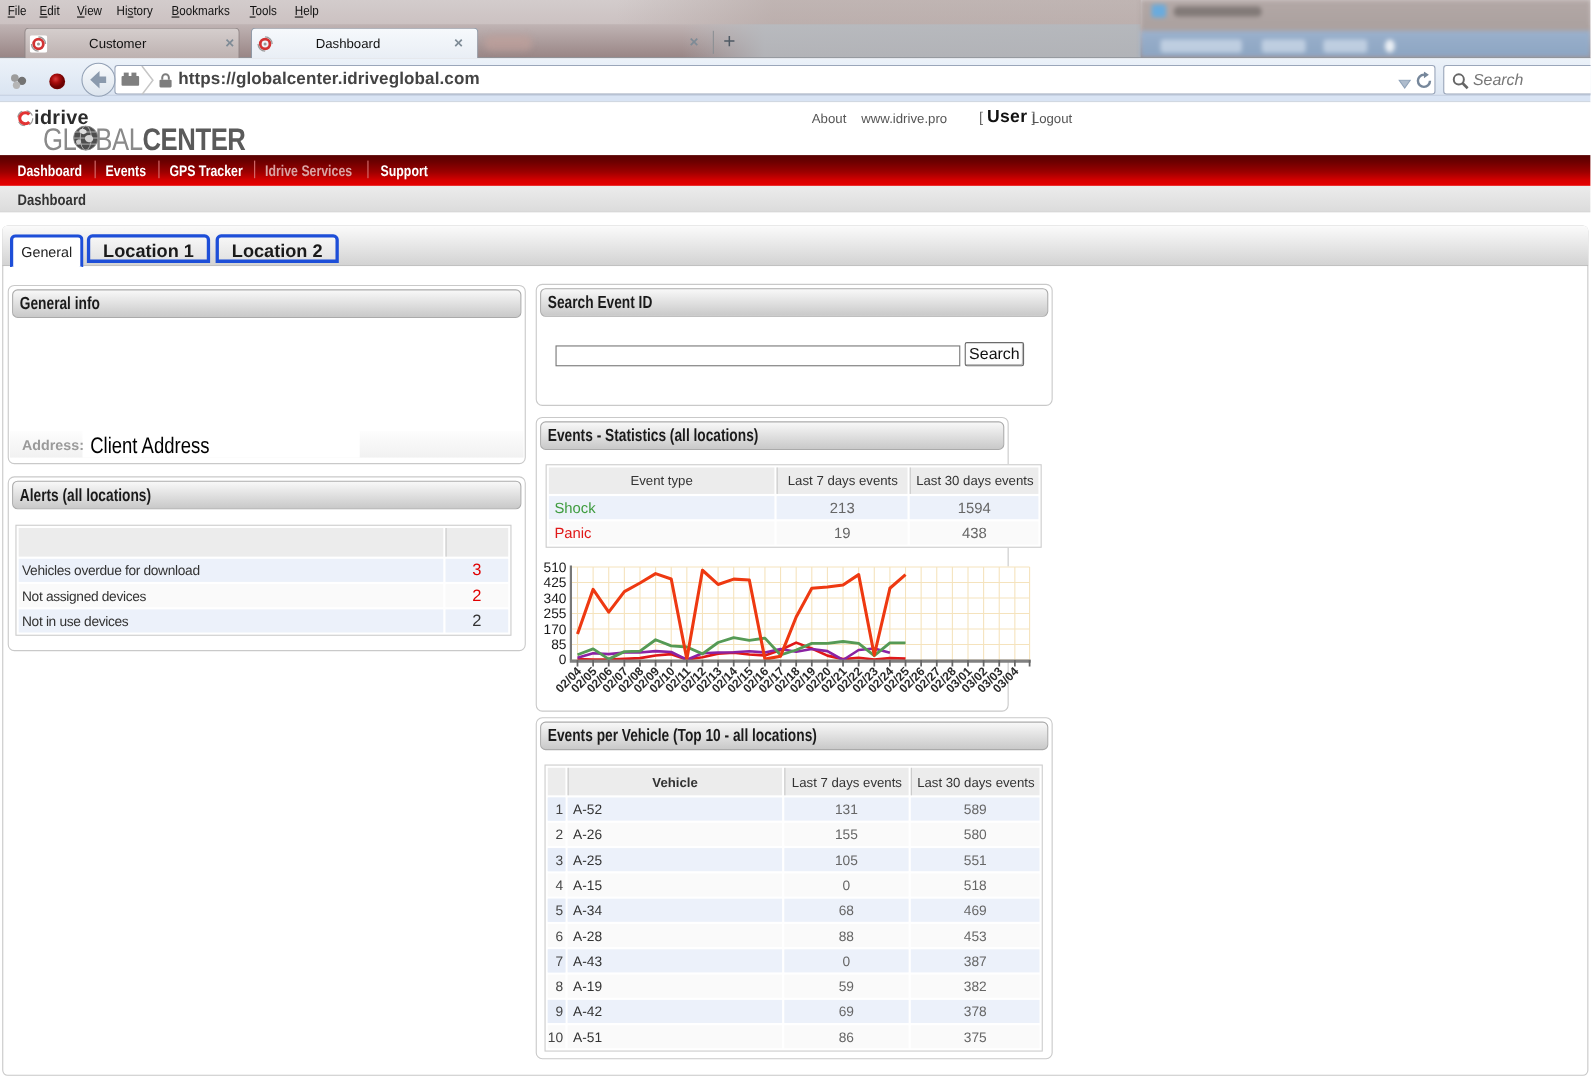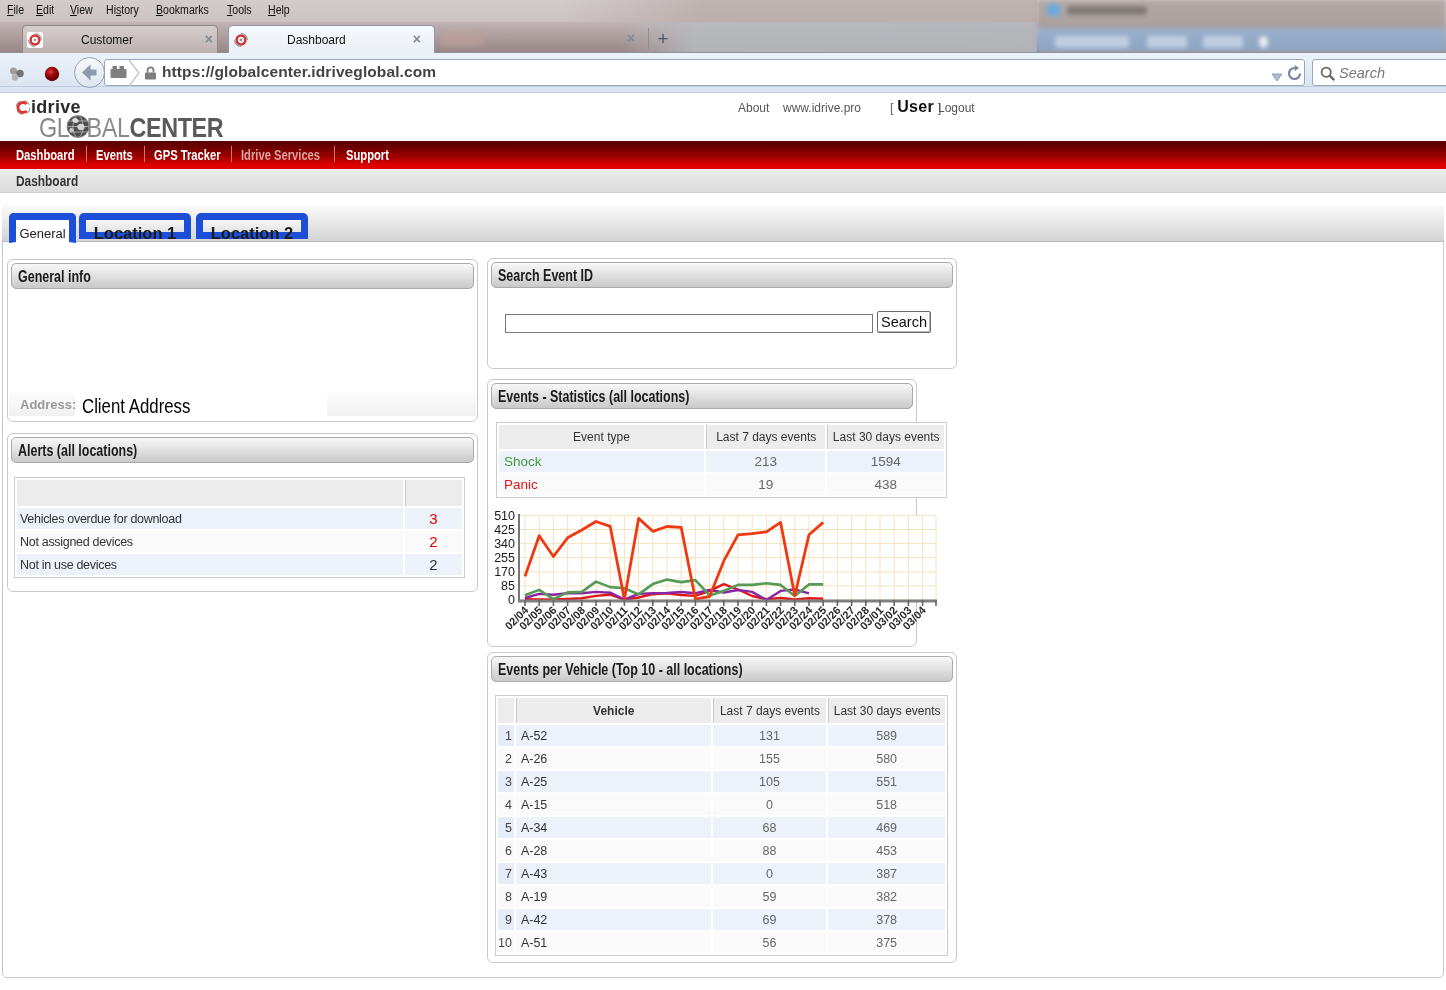--- a/index.html
+++ b/index.html
@@ -71,21 +71,21 @@
 #rednav { left:0; top:141px; width:1446px; height:28px; background:linear-gradient(#570000 0%,#6d0000 22%,#9c0000 55%,#d60000 82%,#e80000 100%); }
 #rednav .item { position:absolute; top:6px; font-size:14px; font-weight:bold; color:#fff; transform:scaleX(0.8); transform-origin:left top; }
 #rednav .sep { position:absolute; top:5px; width:1px; height:16px; background:#d87070; }
 #rednav .dim { color:#d9a3a3; }
 #breadcrumb { left:0; top:169px; width:1446px; height:24px; background:linear-gradient(#ececec,#dcdcdc); border-bottom:1px solid #d0d0d0; }
 #breadcrumb span { position:absolute; left:16px; top:4px; font-size:14px; font-weight:bold; color:#333; transform:scaleX(0.85); transform-origin:left top; }
 
 
 #tabsbox { left:2px; top:205px; width:1442px; height:773px; border:1px solid #c8c8c8; border-radius:5px; background:#fff; }
 #tabshead { left:2px; top:205px; width:1442px; height:37px; background:linear-gradient(#fbfbfb,#d3d3d3); border-bottom:1px solid #bbb; border-radius:5px 5px 0 0; }
-.ptab { position:absolute; border:7px solid #1d4ed8; border-radius:5px 5px 0 0; }
+.ptab { position:absolute; border:3px solid #1d4ed8; border-radius:5px 5px 0 0; }
 #ptab-general { left:9px; top:213px; width:67px; height:30px; background:#fff; border-bottom:1px solid #fff; z-index:2; font-size:13px; color:#222; text-align:center; line-height:27px; }
 #ptab-loc1 { left:79px; top:213px; width:112px; height:26px; background:linear-gradient(#f6f6f6,#e3e3e3); font-size:16.5px; font-weight:bold; color:#1a1a1a; text-align:center; line-height:26px; }
 #ptab-loc2 { left:196px; top:213px; width:112px; height:26px; background:linear-gradient(#f6f6f6,#e3e3e3); font-size:16.5px; font-weight:bold; color:#1a1a1a; text-align:center; line-height:26px; }
 
 
 .panel { position:absolute; border:1px solid #c9c9c9; border-radius:6px; background:#fff; }
 .phead { position:absolute; left:3px; top:3px; right:3px; height:26px; background:linear-gradient(#f8f8f8,#c9c9c9); border:1px solid #aaa; border-radius:5px; }
 .phead span { position:absolute; left:6px; top:4px; font-size:16px; font-weight:bold; color:#1a1a1a; transform:scaleX(0.78); transform-origin:left top; white-space:nowrap; }
 #p-general { left:7px; top:259px; width:471px; height:163px; }
 #addr-row { position:absolute; left:1px; right:1px; bottom:5px; height:24px; background:linear-gradient(#fdfdfd,#f1f1f1); }
@@ -454,18 +454,18 @@
         </tr>
     <tr class="rowa">
           <td class="idx">9</td>
           <td>A-42</td>
           <td class="num">69</td>
           <td class="num">378</td>
         </tr>
     <tr class="rowb">
           <td class="idx">10</td>
           <td>A-51</td>
-          <td class="num">56</td>
+          <td class="num">86</td>
           <td class="num">375</td>
         </tr>
   </tbody>
     </table>
 </div>
 
 </body></html>

